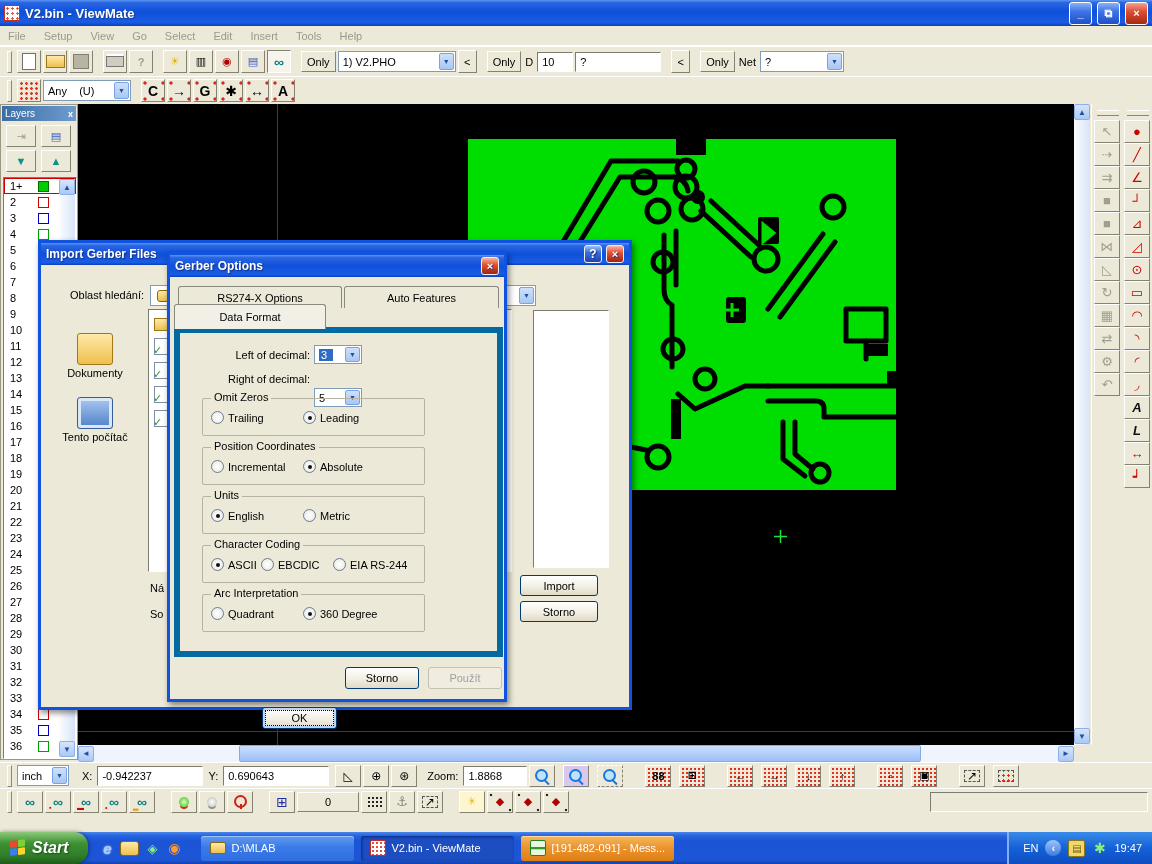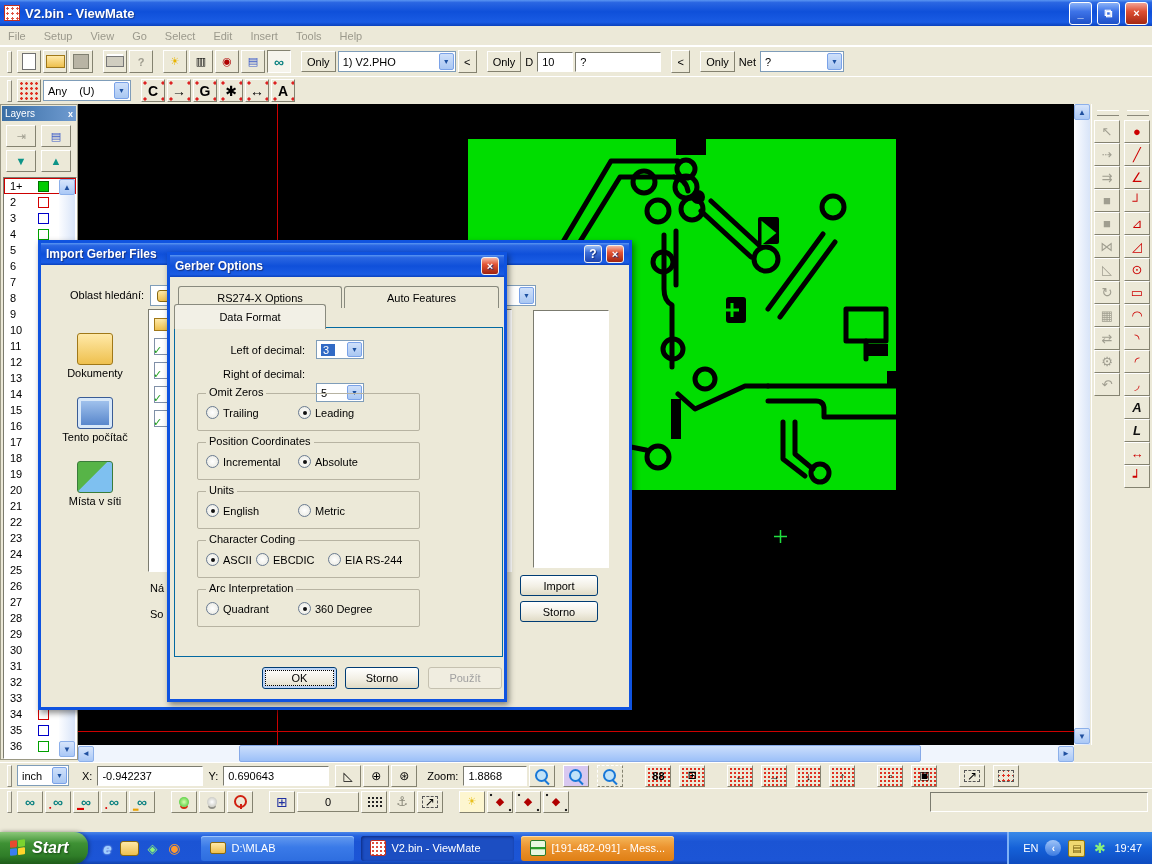--- a/index.html
+++ b/index.html
@@ -115,31 +115,31 @@
   .dlgtitle{height:22px;background:linear-gradient(180deg,#5a96f2 0%,#2a66e2 12%,#0f50da 50%,#1a5ce4 88%,#0a41bd 100%);
     color:#fff;font-weight:bold;font-size:12px;display:flex;align-items:center;padding:0 5px;gap:4px;
     text-shadow:1px 1px 1px #15317e;}
   .xclose{width:18px;height:18px;border:1px solid #f0f0f0;border-radius:3px;color:#fff;font-weight:bold;font-size:11px;
     display:flex;align-items:center;justify-content:center;background:linear-gradient(180deg,#f5b5a5,#e35434 40%,#a02310);box-sizing:border-box;}
   .helpbtn{width:18px;height:18px;border:1px solid #f0f0f0;border-radius:3px;color:#fff;font-weight:bold;font-size:12px;
     display:flex;align-items:center;justify-content:center;background:linear-gradient(180deg,#9ec1f5,#3d6fd8 40%,#1c43b0);box-sizing:border-box;margin-left:auto;}
   .dlgbody{position:relative;width:100%;}
   .xpbtn{border:1px solid #003c74;border-radius:3px;background:linear-gradient(180deg,#ffffff,#f2efe4 55%,#e0dbc6);
     display:flex;align-items:center;justify-content:center;font-size:11px;box-sizing:border-box;}
-  .xpbtn.focus{box-shadow:inset 0 0 0 2px #bcd4f6;outline:1px dotted #000;outline-offset:-4px;}
+  .xpbtn.focus{box-shadow:inset 0 0 0 2px #bcd4f6;outline:1px dotted #000;outline-offset:-4px;margin-top:40px;}
   .xpbtn.disabled{color:#a0a0a0;border-color:#c5c1b0;background:#f0ede0;}
   .groupbox{border:1px solid #b7b3a2;border-radius:2px;position:absolute;box-sizing:border-box;}
   .gbtitle{position:absolute;top:-8px;left:8px;background:#ece9d8;padding:0 3px;font-size:11px;}
   .radio{width:11px;height:11px;border:1px solid #6a7b91;border-radius:50%;
     background:radial-gradient(#ffffff,#e6e6de);display:inline-flex;align-items:center;justify-content:center;flex:none;}
   .radio[data-state="sel"]::after{content:"";width:4px;height:4px;background:#111;border-radius:50%;}
   .optrow{position:absolute;display:flex;align-items:center;gap:4px;}
   .tab{position:absolute;background:#ece9d8;border:1px solid #898a7e;border-bottom:none;border-radius:3px 3px 0 0;
     display:flex;align-items:center;justify-content:center;box-sizing:border-box;}
-  .tabpanel{position:absolute;border:1px solid #0369a1;background:#ece9d8;box-sizing:border-box;padding-left:7px;}
+  .tabpanel{position:absolute;border:6px solid #0369a1;background:#ece9d8;box-sizing:border-box;}
   
   .place{position:absolute;width:96px;display:flex;flex-direction:column;align-items:center;gap:2px;text-align:center;}
   .picon{width:34px;height:30px;border-radius:3px;}
   .pi-recent{background:linear-gradient(135deg,#fff 55%,#cfd8e8 56%);border:1px solid #8899aa;position:relative;}
   .pi-recent::after{content:"";position:absolute;right:-4px;bottom:-3px;width:16px;height:16px;border-radius:50%;
     background:radial-gradient(#eef4ff 40%,#7fa8d8 41%);border:1px solid #55749a;}
   .pi-desktop{background:linear-gradient(180deg,#7ec0f0,#2a6cd0);border:1px solid #1c4c9a;}
   .pi-documents{background:linear-gradient(180deg,#ffe9a8,#eec04e);border:1px solid #a07818;}
   .pi-computer{background:linear-gradient(180deg,#a8c8f0,#5080c8);border:1px solid #3a5c96;box-shadow:inset 0 0 0 3px #d8e8f8;}
   .pi-network{background:linear-gradient(135deg,#57b447 45%,#7ec0f0 46%);border:1px solid #3a7c3a;}
@@ -674,24 +674,20 @@
           <div class="place" style="position:relative;margin-top:18px;">
             <span class="picon pi-documents"></span>
             <span>Dokumenty</span>
           </div>
 
           <div class="place" style="position:relative;margin-top:18px;">
             <span class="picon pi-computer"></span>
             <span>Tento počítač</span>
           </div>
 
-          <div class="place" style="position:relative;margin-top:18px;">
-            <span class="picon pi-network"></span>
-            <span>Místa v síti</span>
-          </div>
         </div>
       <div class="abs field" style="left:107px;top:44px;width:364px;height:263px;align-items:flex-start;flex-direction:column;gap:7px;padding:5px;">
 
       <span class="fico fi-folder"></span>
           <span class="fico fi-file"></span>
           <span class="fico fi-file"></span>
           <span class="fico fi-file"></span>
           <span class="fico fi-file"></span>
         </div>
       <div class="abs field" style="left:492px;top:45px;width:76px;height:258px;"></div>

